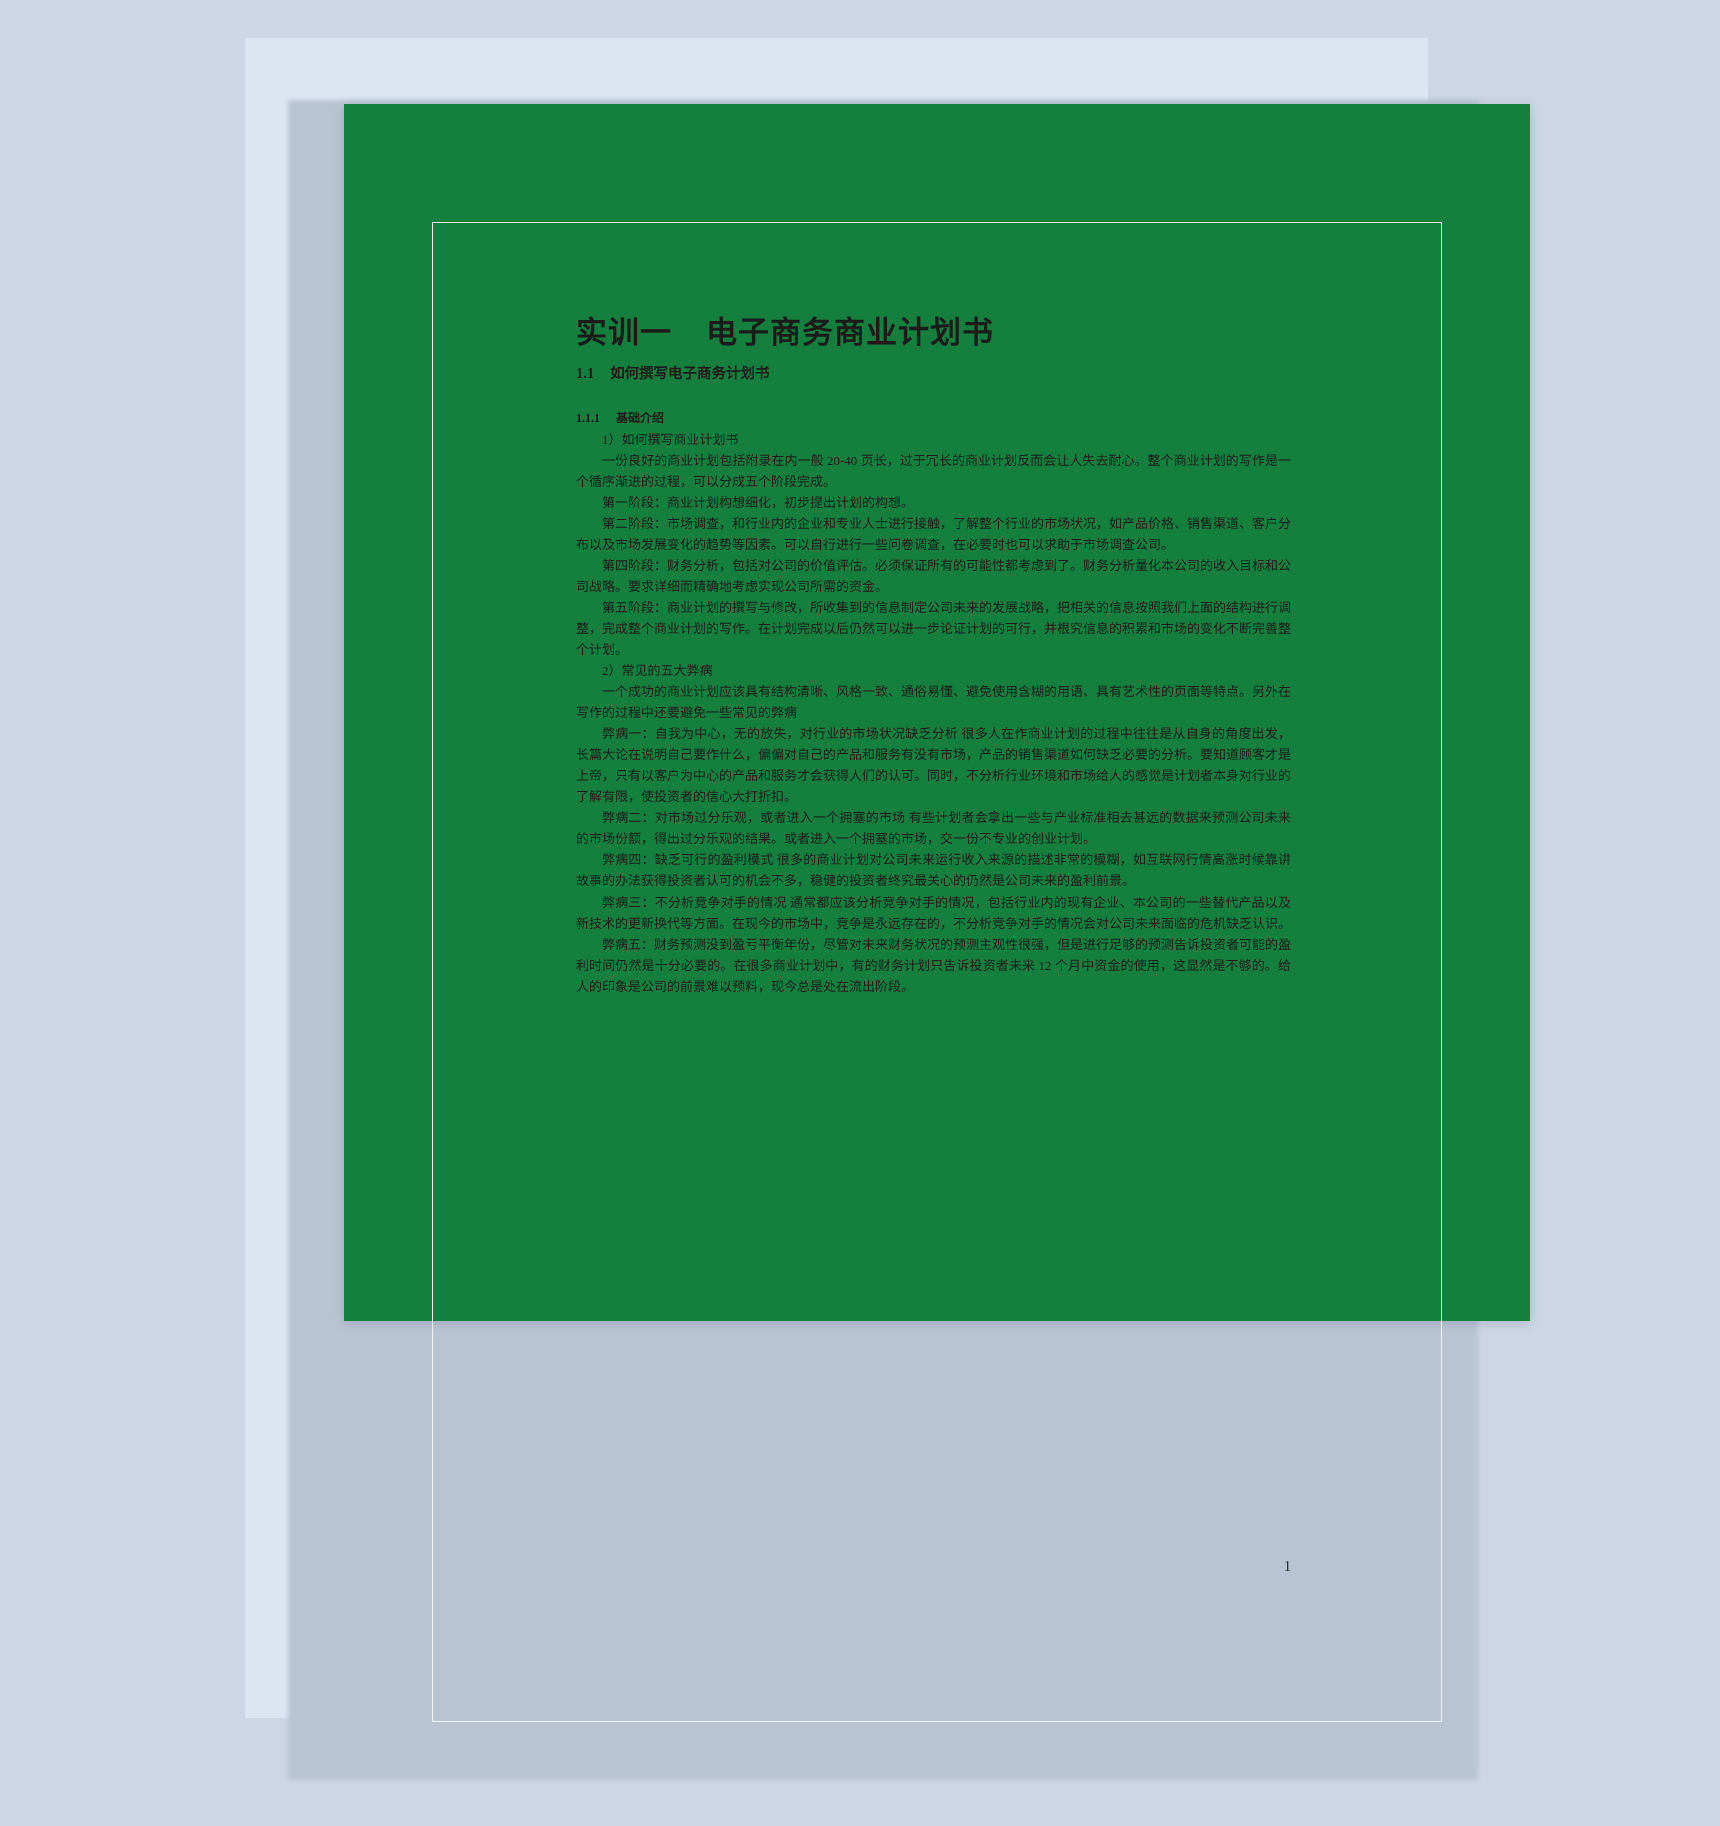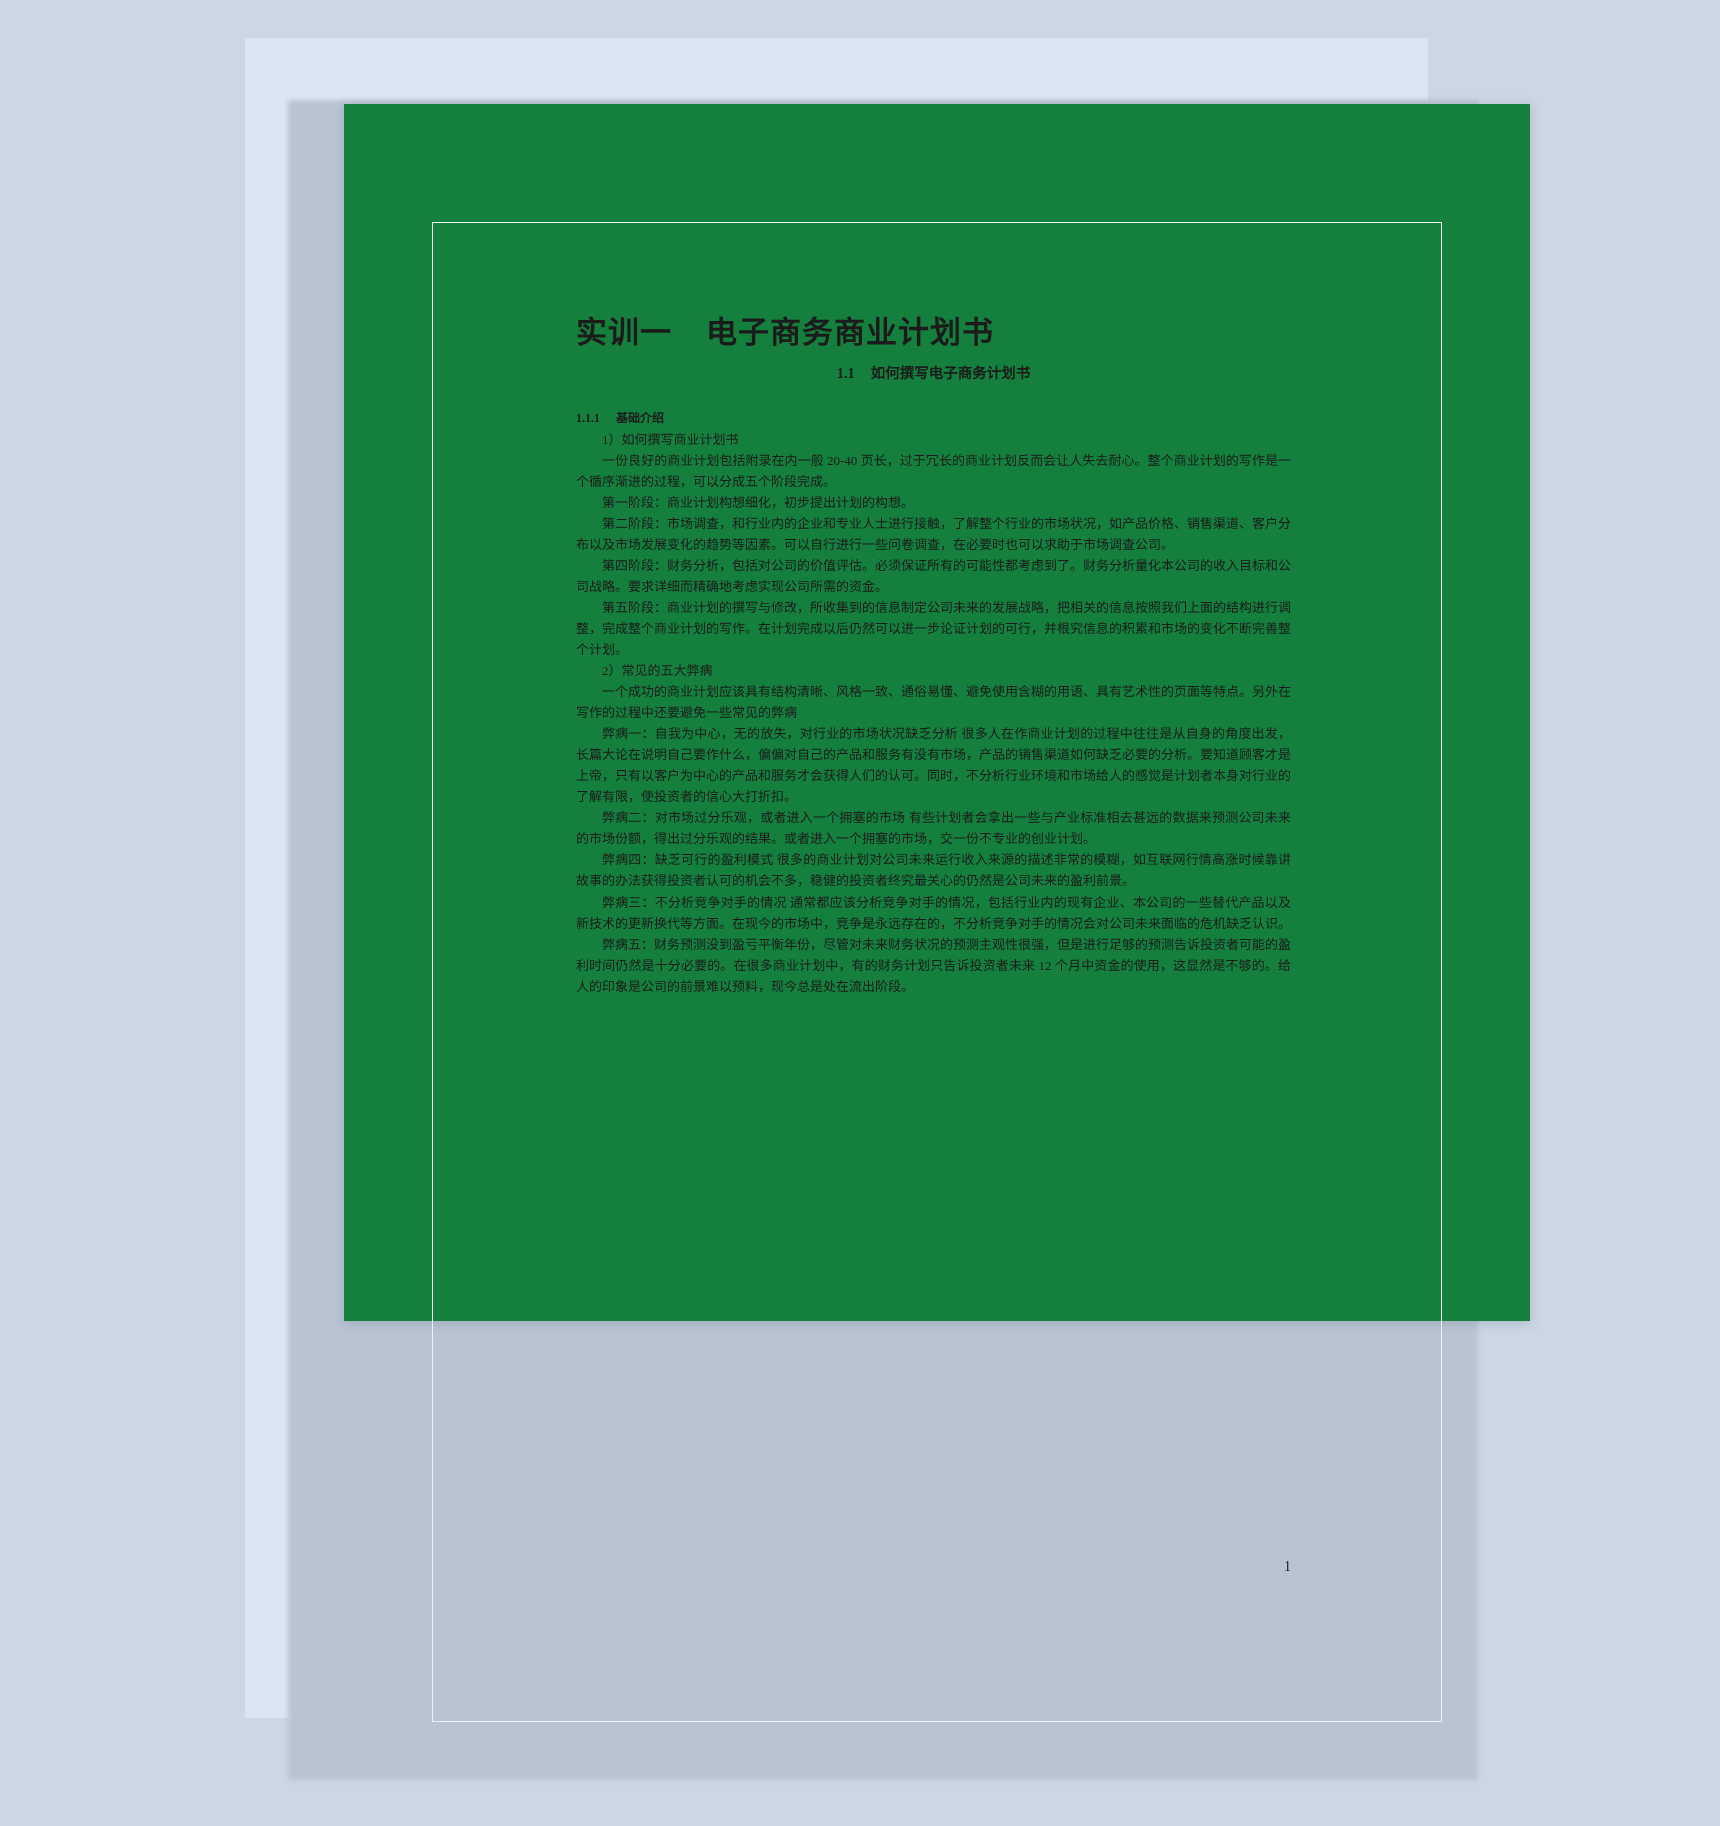--- a/index.html
+++ b/index.html
@@ -76,21 +76,20 @@
     line-height: 1.25;
     font-family: "Liberation Serif", "DejaVu Serif", serif;
   }
   h1.doc-title .gap { display: inline-block; width: 34px; }
 
   h2.sec {
     font-size: 14.5px;
     font-weight: bold;
     margin: 10px 0 0 0;
     line-height: 1.5;
-    text-align: center;
   }
   h2.sec .gap { display:inline-block; width: 16px; }
 
   h3.subsec {
     font-size: 12px;
     font-weight: bold;
     margin: 24px 0 2px 0;
     line-height: 1.5;
   }
   h3.subsec .gap { display:inline-block; width: 16px; }

